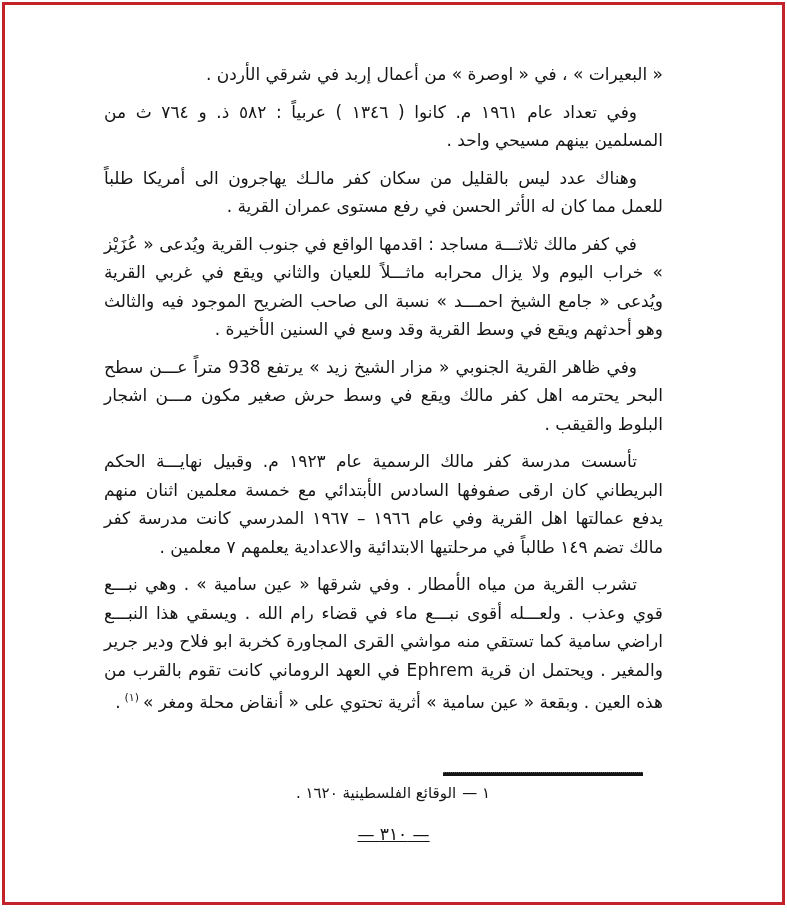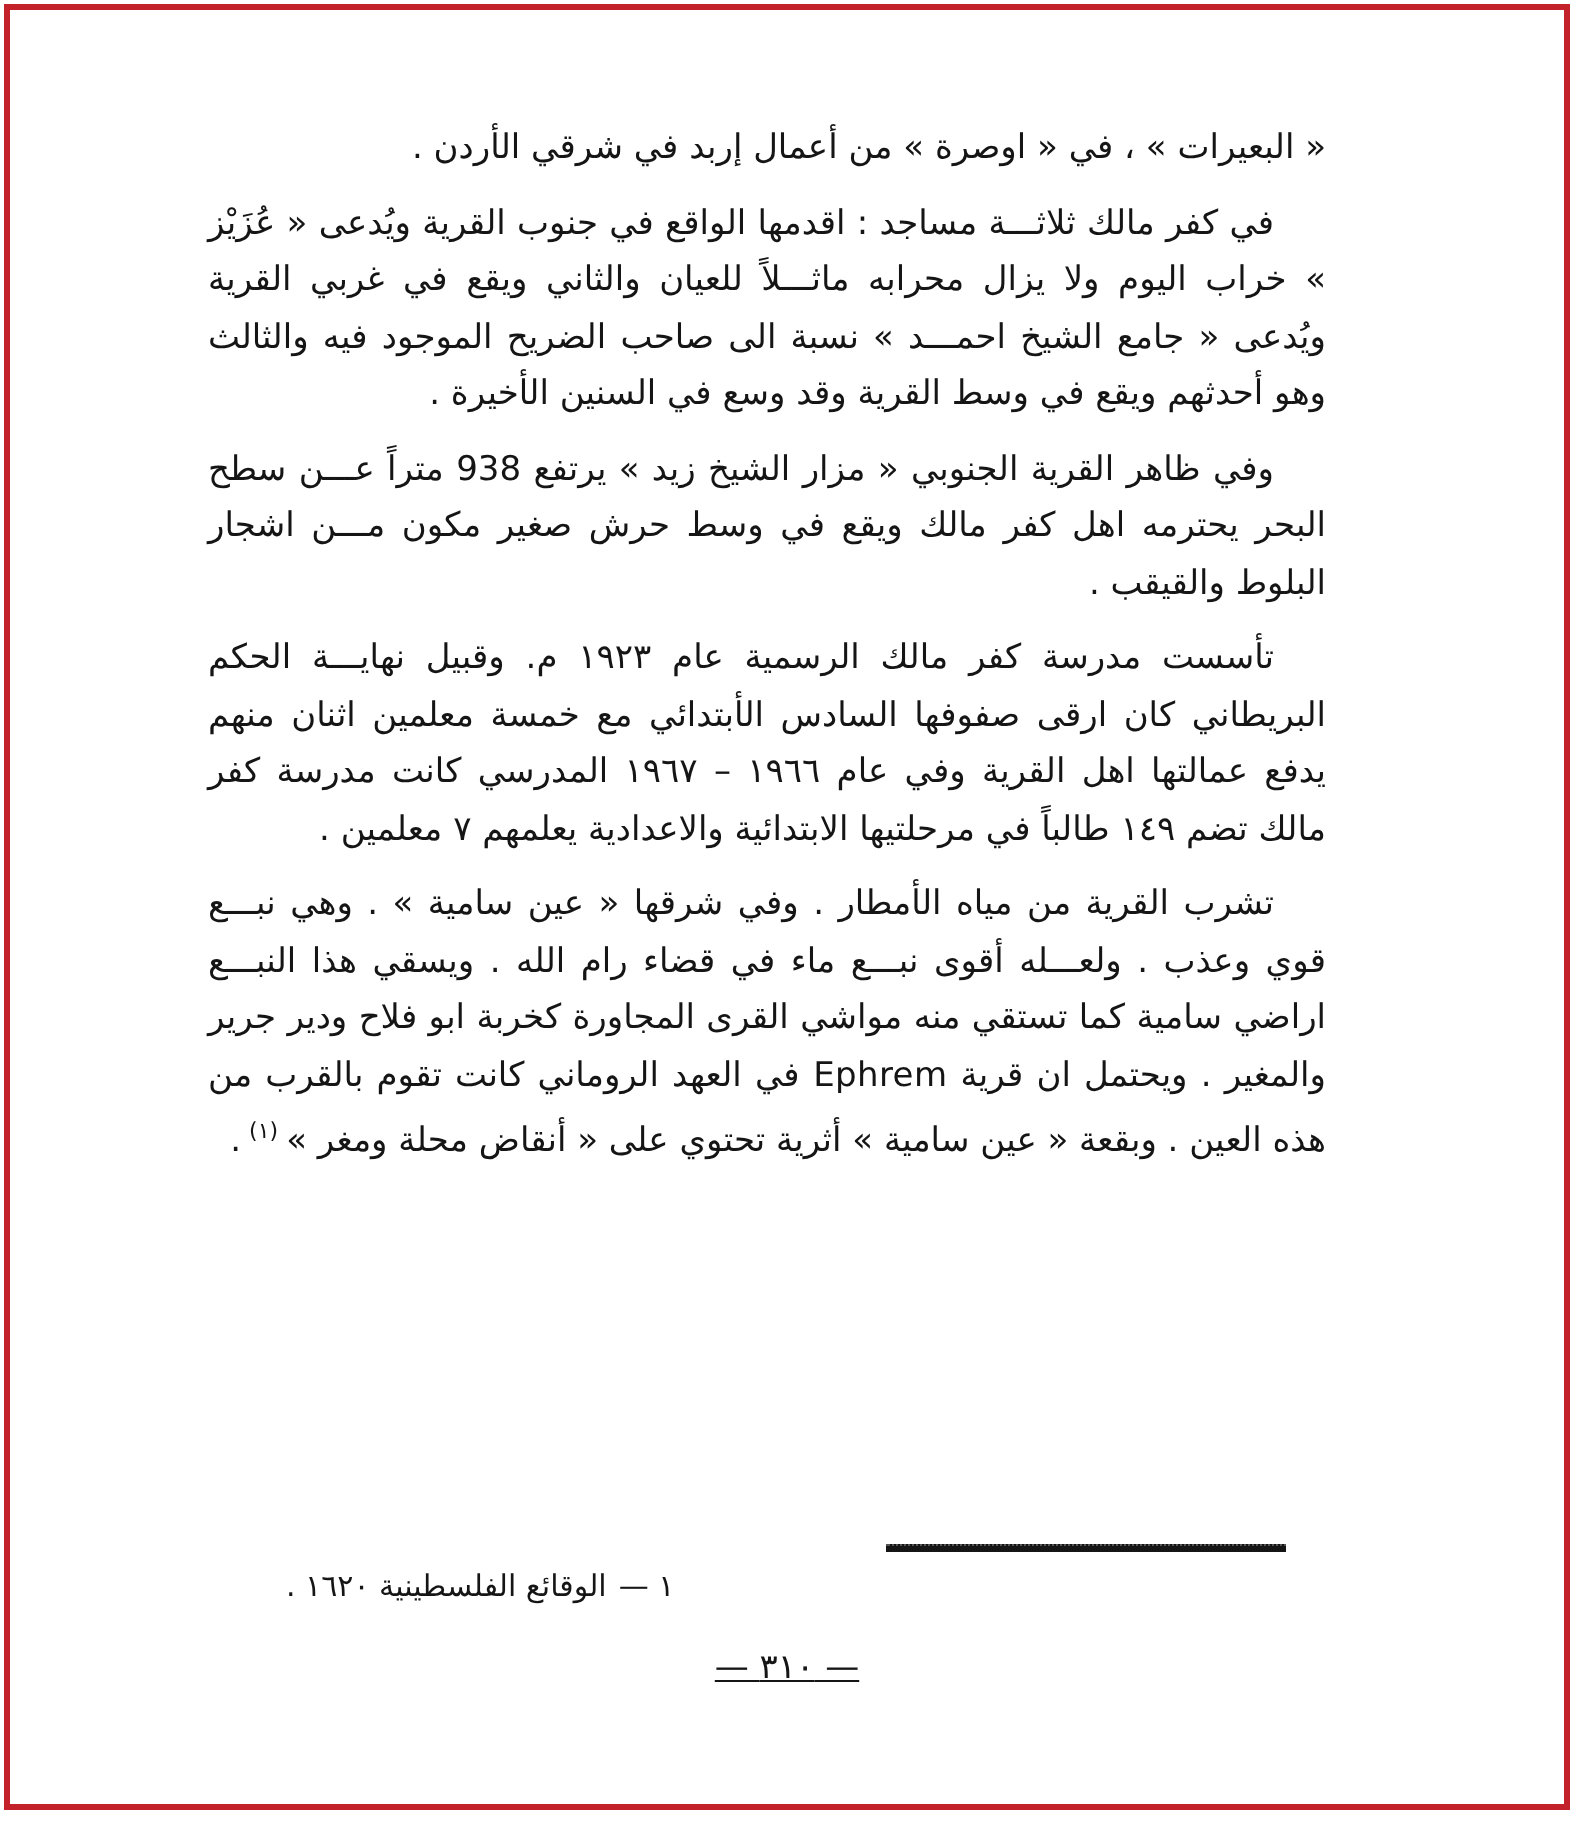--- a/index.html
+++ b/index.html
@@ -50,21 +50,21 @@
     font-size:11px;
     vertical-align:super;
     margin:0 4px;
   }
   .footnote-area{
     position:absolute;
     top:772px;
     right:144px;
     width:500px;
     direction:rtl;
-    text-align:left;
+    text-align:center;
   }
   .footnote-rule{
     width:200px;
     height:3px;
     background:var(--ink);
     margin-bottom:6px;
     border-top:1px dotted #555;
   }
   .footnote-line{
     font-size:15px;
@@ -89,21 +89,23 @@
 </head>
 <body>
 
 <div class="page">
 
   <div class="page-frame"></div>
 
   <main class="text-block">
     <p class="no-indent">« البعيرات » ، في « اوصرة » من أعمال إربد في شرقي الأردن .</p>
 
+    <p>وفي تعداد عام ١٩٦١ م. كانوا ( ١٣٤٦ ) عربياً : ٥٨٢ ذ. و ٧٦٤ ث من المسلمين بينهم مسيحي واحد .</p>
 
+    <p>وهناك عدد ليس بالقليل من سكان كفر مالـك يهاجرون الى أمريكا طلباً للعمل مما كان له الأثر الحسن في رفع مستوى عمران القرية .</p>
 
     <p>في كفر مالك ثلاثـــة مساجد : اقدمها الواقع في جنوب القرية ويُدعى « عُزَيْز » خراب اليوم ولا يزال محرابه ماثـــلاً للعيان والثاني ويقع في غربي القرية ويُدعى « جامع الشيخ احمـــد » نسبة الى صاحب الضريح الموجود فيه والثالث وهو أحدثهم ويقع في وسط القرية وقد وسع في السنين الأخيرة .</p>
 
     <p>وفي ظاهر القرية الجنوبي « مزار الشيخ زيد » يرتفع 938 متراً عـــن سطح البحر يحترمه اهل كفر مالك ويقع في وسط حرش صغير مكون مـــن اشجار البلوط والقيقب .</p>
 
     <p>تأسست مدرسة كفر مالك الرسمية عام ١٩٢٣ م. وقبيل نهايـــة الحكم البريطاني كان ارقى صفوفها السادس الأبتدائي مع خمسة معلمين اثنان منهم يدفع عمالتها اهل القرية وفي عام ١٩٦٦ – ١٩٦٧ المدرسي كانت مدرسة كفر مالك تضم ١٤٩ طالباً في مرحلتيها الابتدائية والاعدادية يعلمهم ٧ معلمين .</p>
 
 
     <p>
       <span>تشرب القرية من مياه الأمطار . وفي شرقها « عين سامية » . وهي نبـــع قوي وعذب . ولعـــله أقوى نبـــع ماء في قضاء رام الله . ويسقي هذا النبـــع اراضي سامية كما تستقي منه مواشي القرى المجاورة كخربة ابو فلاح ودير جرير والمغير . ويحتمل ان قرية Ephrem في العهد الروماني كانت تقوم بالقرب من هذه العين . وبقعة « عين سامية » أثرية تحتوي على « أنقاض محلة ومغر »</span><span class="fn-ref">(١)</span><span>.</span>

